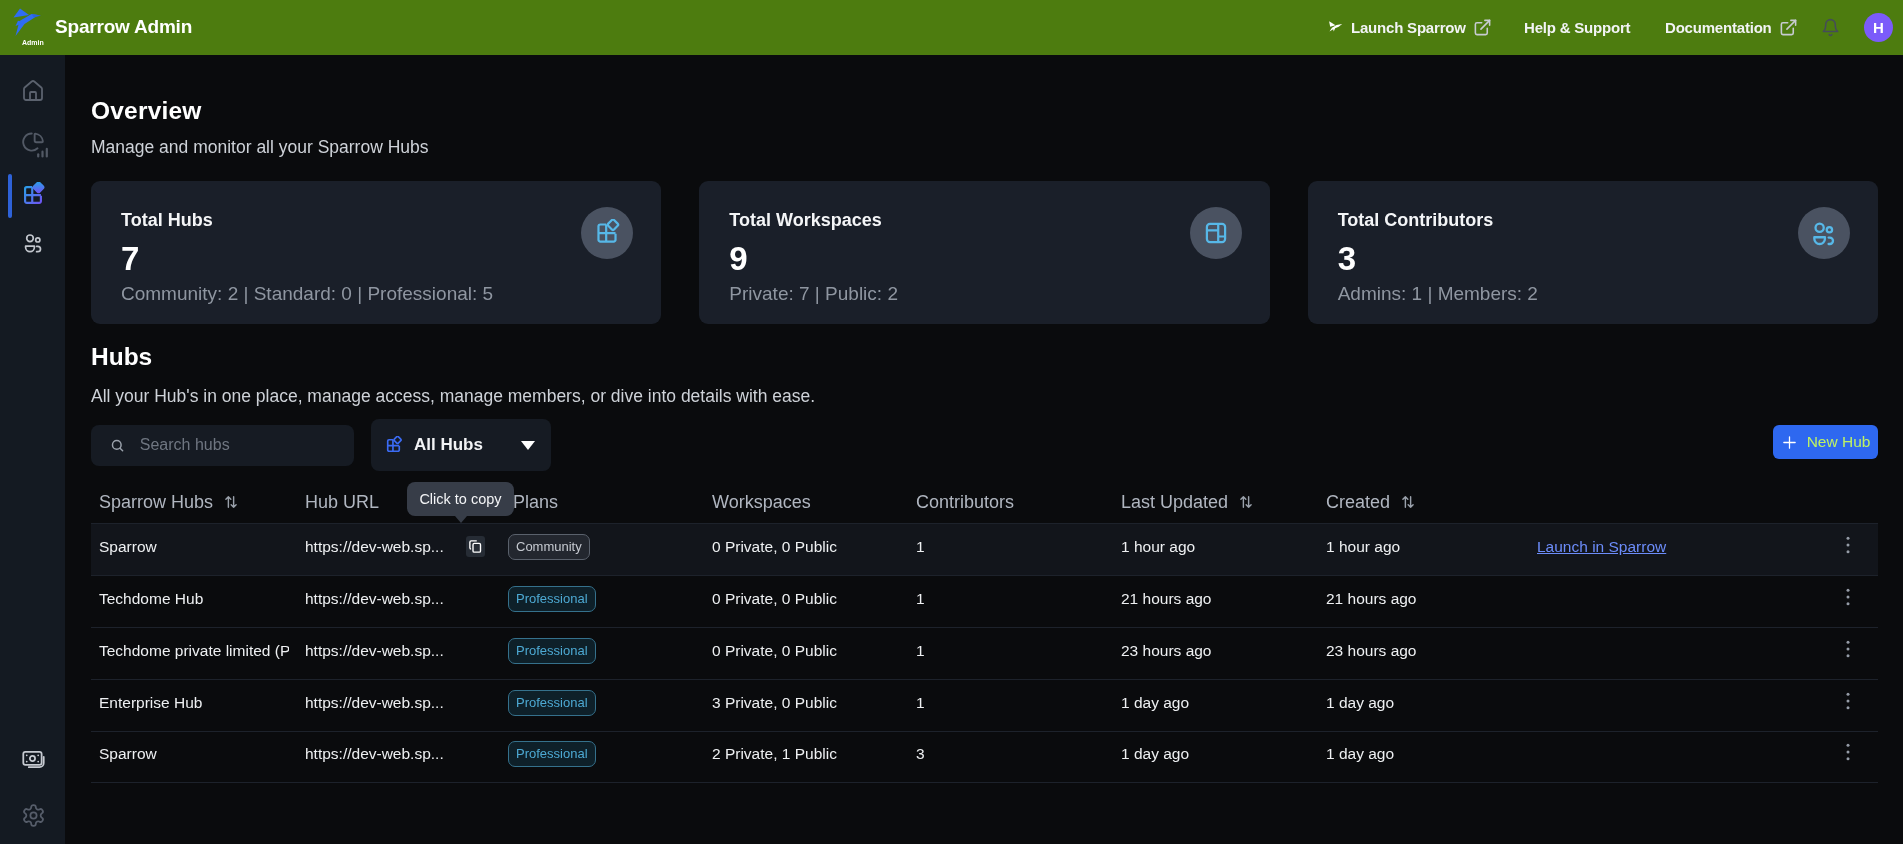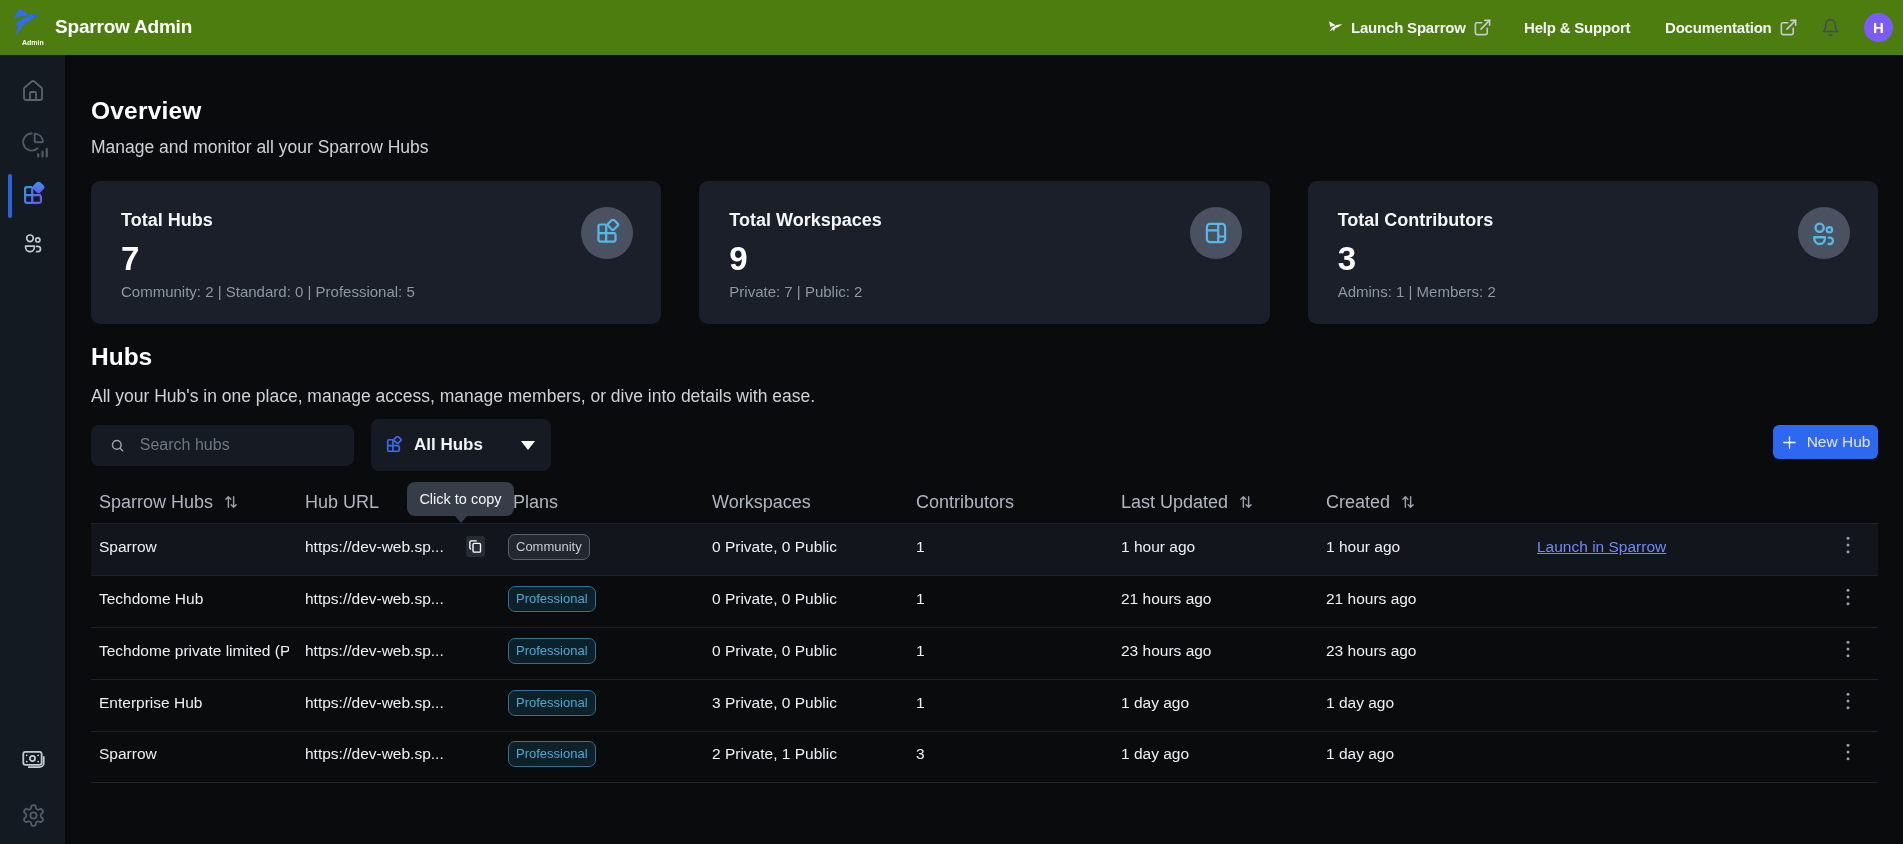--- a/index.html
+++ b/index.html
@@ -20,34 +20,34 @@
 .mt-auto { margin-top:auto; }
 .main { flex:1; padding:42px 25px 0 26px; position:relative; }
 
 h1 { font-size:24.5px; font-weight:700; color:#fff; letter-spacing:.2px; }
 .sub { margin-top:12px; font-size:17.5px; color:#ced2d8; }
 
 .cards { display:flex; gap:38px; margin-top:23px; }
 .card { flex:1; height:143px; background:#1a1f29; border-radius:9px; padding:29px 28px 0 30px; position:relative; }
 .card .t { font-size:18px; font-weight:700; color:#f4f5f7; }
 .card .n { font-size:33px; font-weight:700; color:#fff; margin-top:9px; }
-.card .d { font-size:15px; color:#8f96a1; margin-top:5px; }
+.card .d { font-size:19px; color:#8f96a1; margin-top:5px; }
 .circ { position:absolute; right:28px; top:26px; width:52px; height:52px; border-radius:50%; background:#4a5261; display:flex; align-items:center; justify-content:center; }
 
 .h2row { margin-top:19px; }
 h2 { font-size:24.5px; font-weight:700; color:#fff; }
 
 .toolbar { margin-top:16px; display:flex; align-items:center; height:44px; }
 .search { width:263px; height:41px; background:#161b23; border-radius:8px; display:flex; align-items:center; padding:0 14px 0 19px; gap:15px; }
 .search input { background:transparent; border:none; outline:none; color:#c9cdd3; font-size:16px; font-family:"Liberation Sans",sans-serif; width:100%; }
 .search input::placeholder { color:#6f7681; }
 .dd { margin-left:17px; width:180px; height:52px; background:#161b23; border-radius:8px; display:flex; align-items:center; padding:0 16px 0 13px; }
 .dd .lbl { font-size:17px; font-weight:700; color:#f2f3f5; margin-left:11px; }
 .dd .tri { margin-left:auto; width:0; height:0; border-left:7px solid transparent; border-right:7px solid transparent; border-top:9px solid #fff; }
-.newhub { margin-left:auto; width:105px; height:34px; background:#2e68f0; border:none; border-radius:6px; color:#e5e5e5; font-size:15.5px; font-weight:500; font-family:"Liberation Sans",sans-serif; display:flex; align-items:center; justify-content:center; gap:9px; margin-top:-6px; }
+.newhub { margin-left:auto; width:105px; height:34px; background:#2e68f0; border:none; border-radius:6px; color:#bef264; font-size:15.5px; font-weight:500; font-family:"Liberation Sans",sans-serif; display:flex; align-items:center; justify-content:center; gap:9px; margin-top:-6px; }
 
 .table { margin-top:14px; }
 .trow { display:grid; grid-template-columns:206px 208px 199px 204px 205px 205px 211px 1fr 60px; align-items:center; padding-left:8px; }
 .thead { height:42px; color:#b0b6c0; font-size:18px; font-weight:400; }
 .thead .hc { display:flex; align-items:center; gap:9px; }
 .tr { height:52px; border-top:1px solid #1d222b; font-size:15.5px; font-weight:400; color:#eef0f2; }
 .tr > div { position:relative; top:-3px; }
 .tr:last-child { border-bottom:1px solid #1d222b; }
 .tr.hov { background:#12151b; }
 .urlcell { display:flex; align-items:center; }

